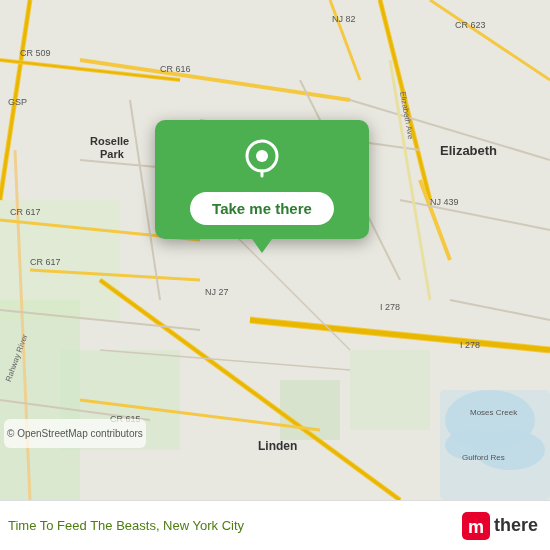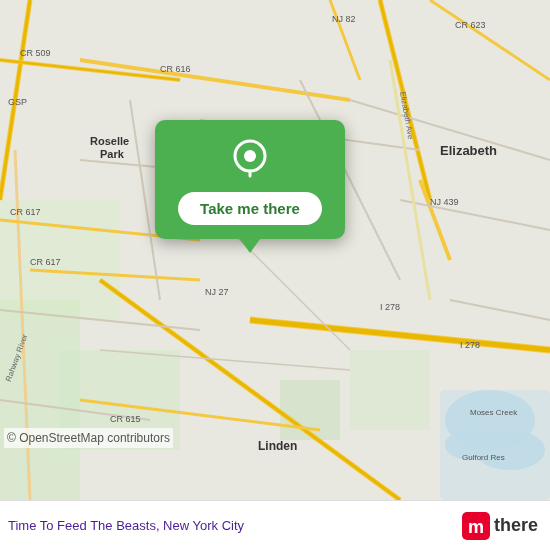--- a/index.html
+++ b/index.html
@@ -25,21 +25,21 @@
       height: 100%;
       position: absolute;
       top: 0; left: 0;
     }
 
     
     #popup-card {
       position: absolute;
       top: 120px;
       left: 155px;
-      width: 190px;
+      width: 214px;
       background: #4CAF50;
       border-radius: 10px;
       display: flex;
       flex-direction: column;
       align-items: center;
       padding: 18px 12px 14px 12px;
       box-shadow: 0 4px 16px rgba(0,0,0,0.35);
       z-index: 10;
     }
 
@@ -81,21 +81,21 @@
       background: white;
       display: flex;
       align-items: center;
       justify-content: space-between;
       padding: 0 12px 0 8px;
       border-top: 1px solid #ddd;
     }
 
     #bottom-text {
       font-size: 13px;
-      color: #4c1d95;
+      color: #4d7c0f;
       font-weight: 500;
     }
 
     #moovit-logo {
       display: flex;
       align-items: center;
       gap: 4px;
     }
 
     #moovit-icon {
@@ -106,25 +106,25 @@
     #moovit-label {
       font-size: 18px;
       font-weight: bold;
       color: #333;
     }
 
     #osm-attribution {
       position: absolute;
       bottom: 52px;
       left: 4px;
-      font-size: 12px;
+      font-size: 10px;
       color: #555;
       background: rgba(255,255,255,0.7);
-      padding: 3px 3px;
-      border-radius: 1px;
+      padding: 9px 3px;
+      border-radius: 6px;
     }
   </style>
 </head>
 <body>
 
 <div id="map-container">
 
   <svg id="map-svg" viewBox="0 0 550 500" xmlns="http://www.w3.org/2000/svg">
 
     <rect width="550" height="500" fill="#e8e8e0"></rect>

